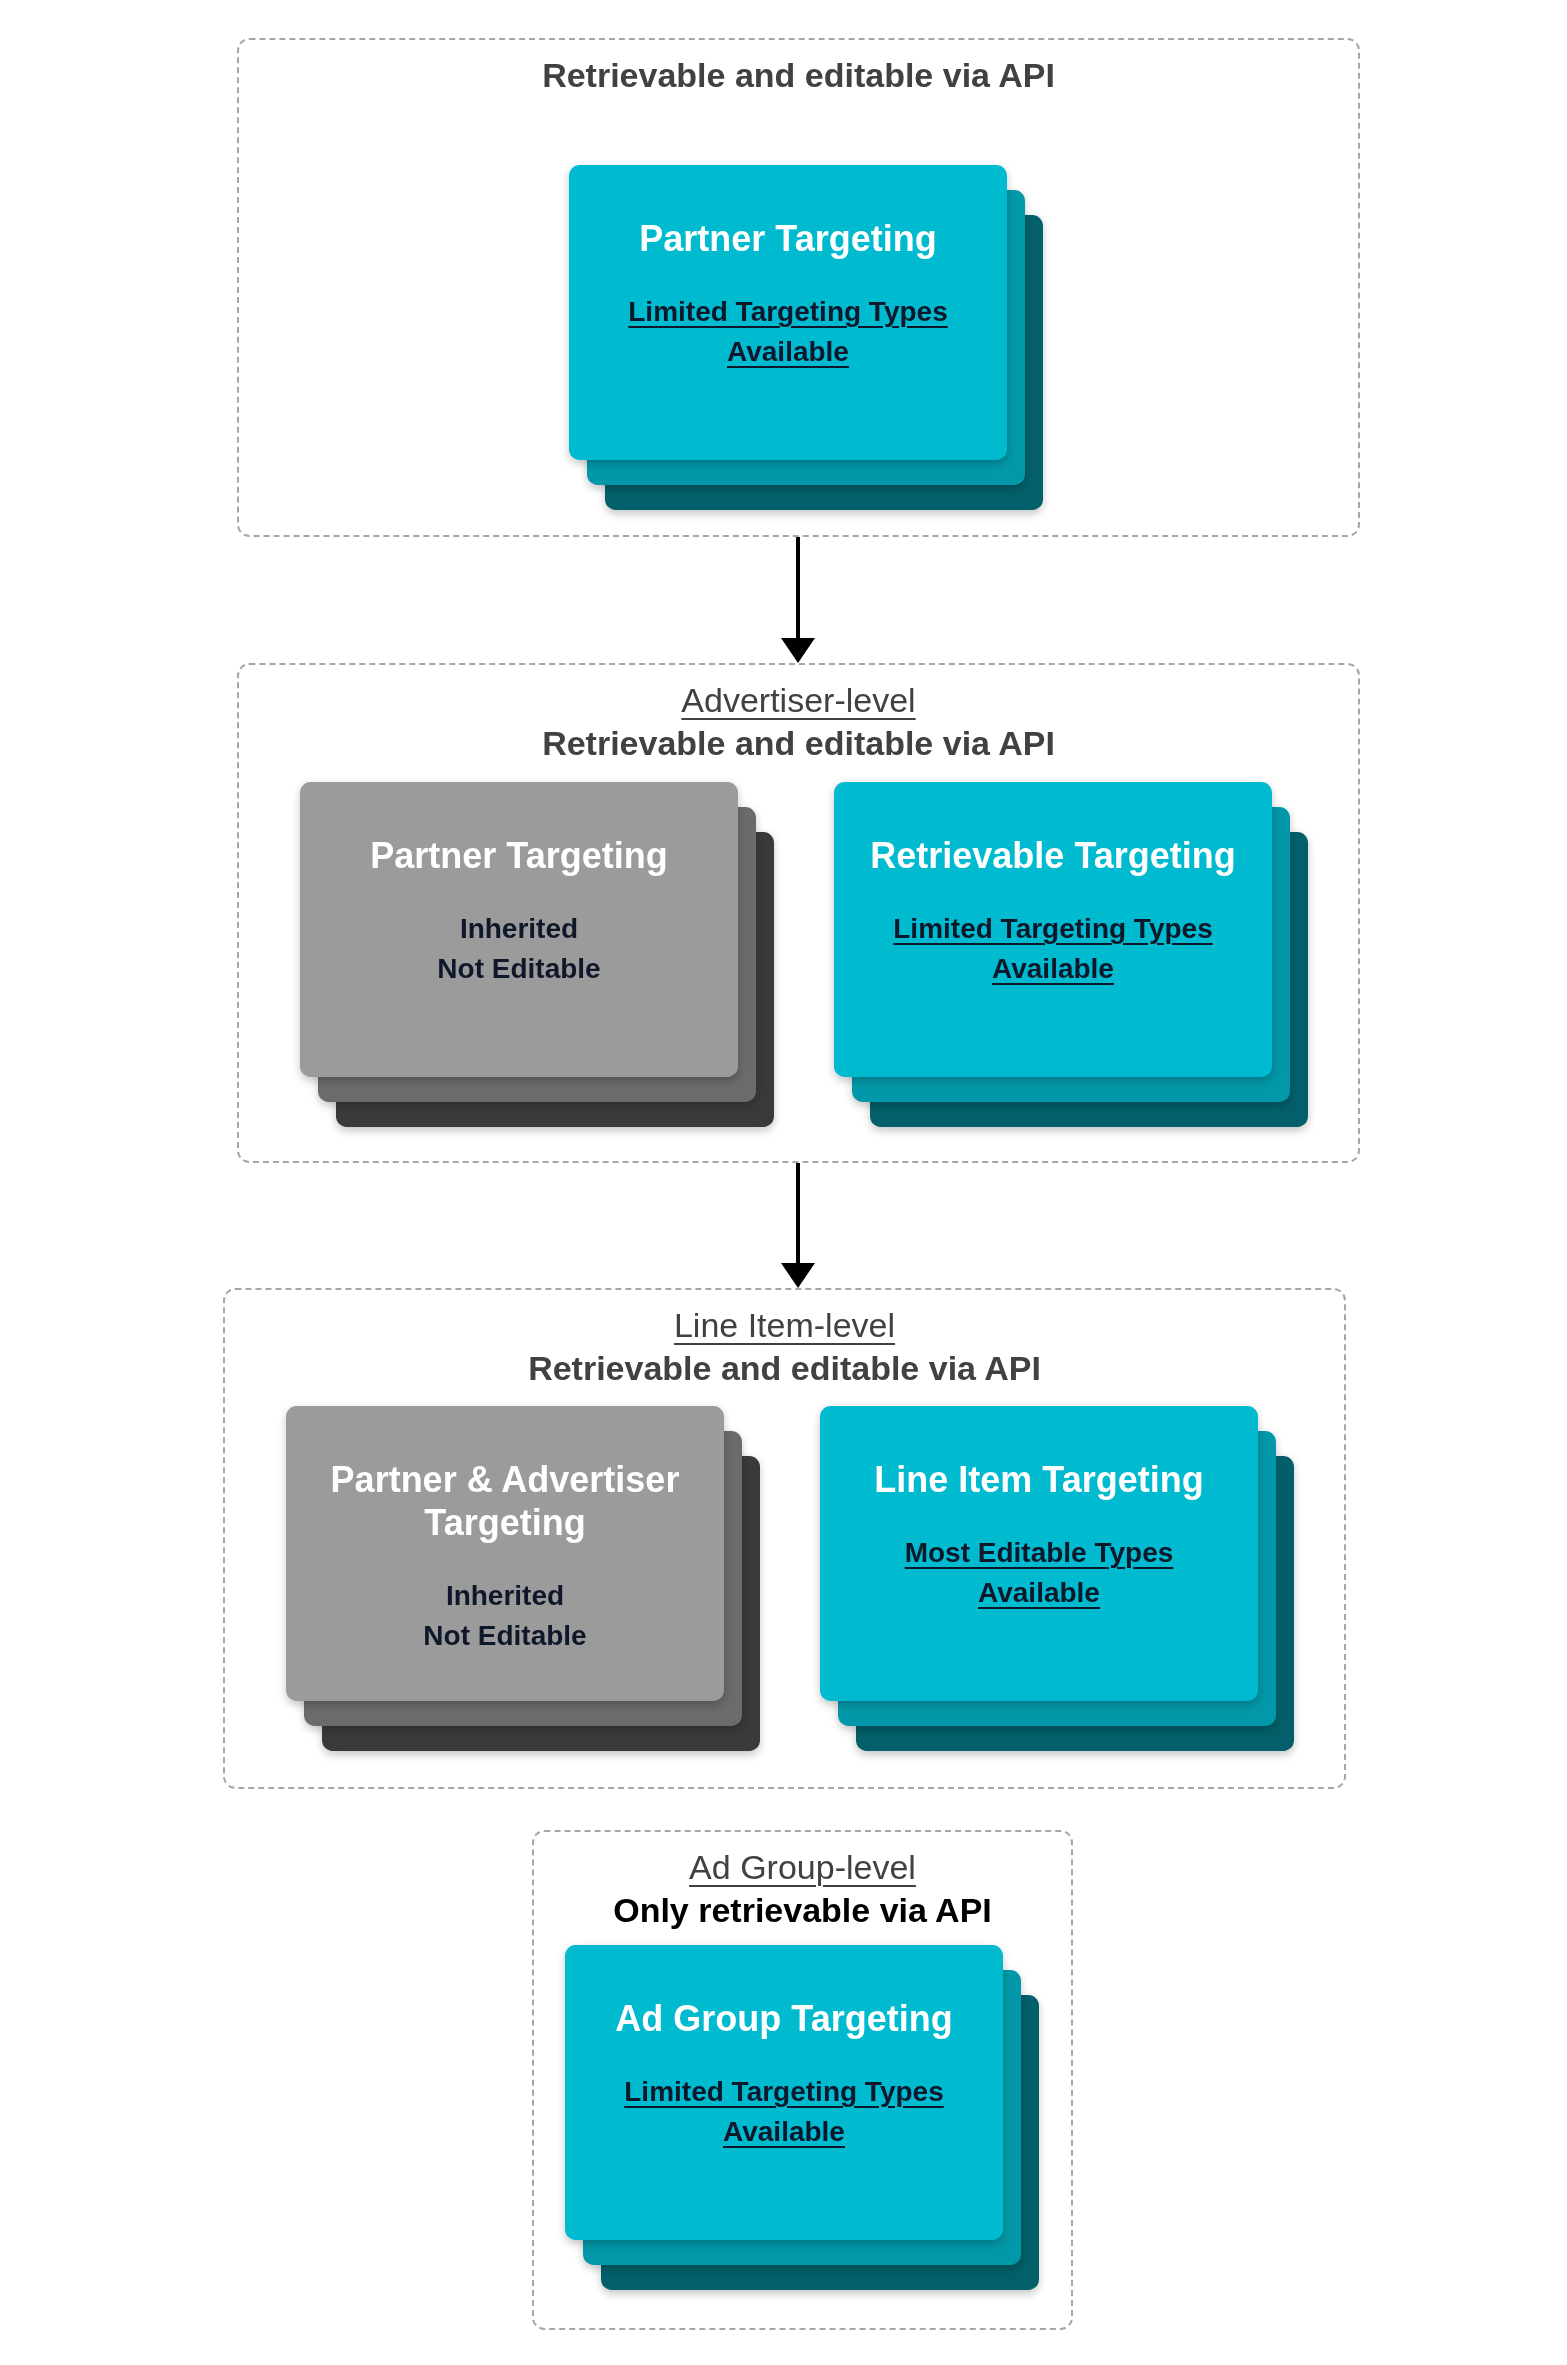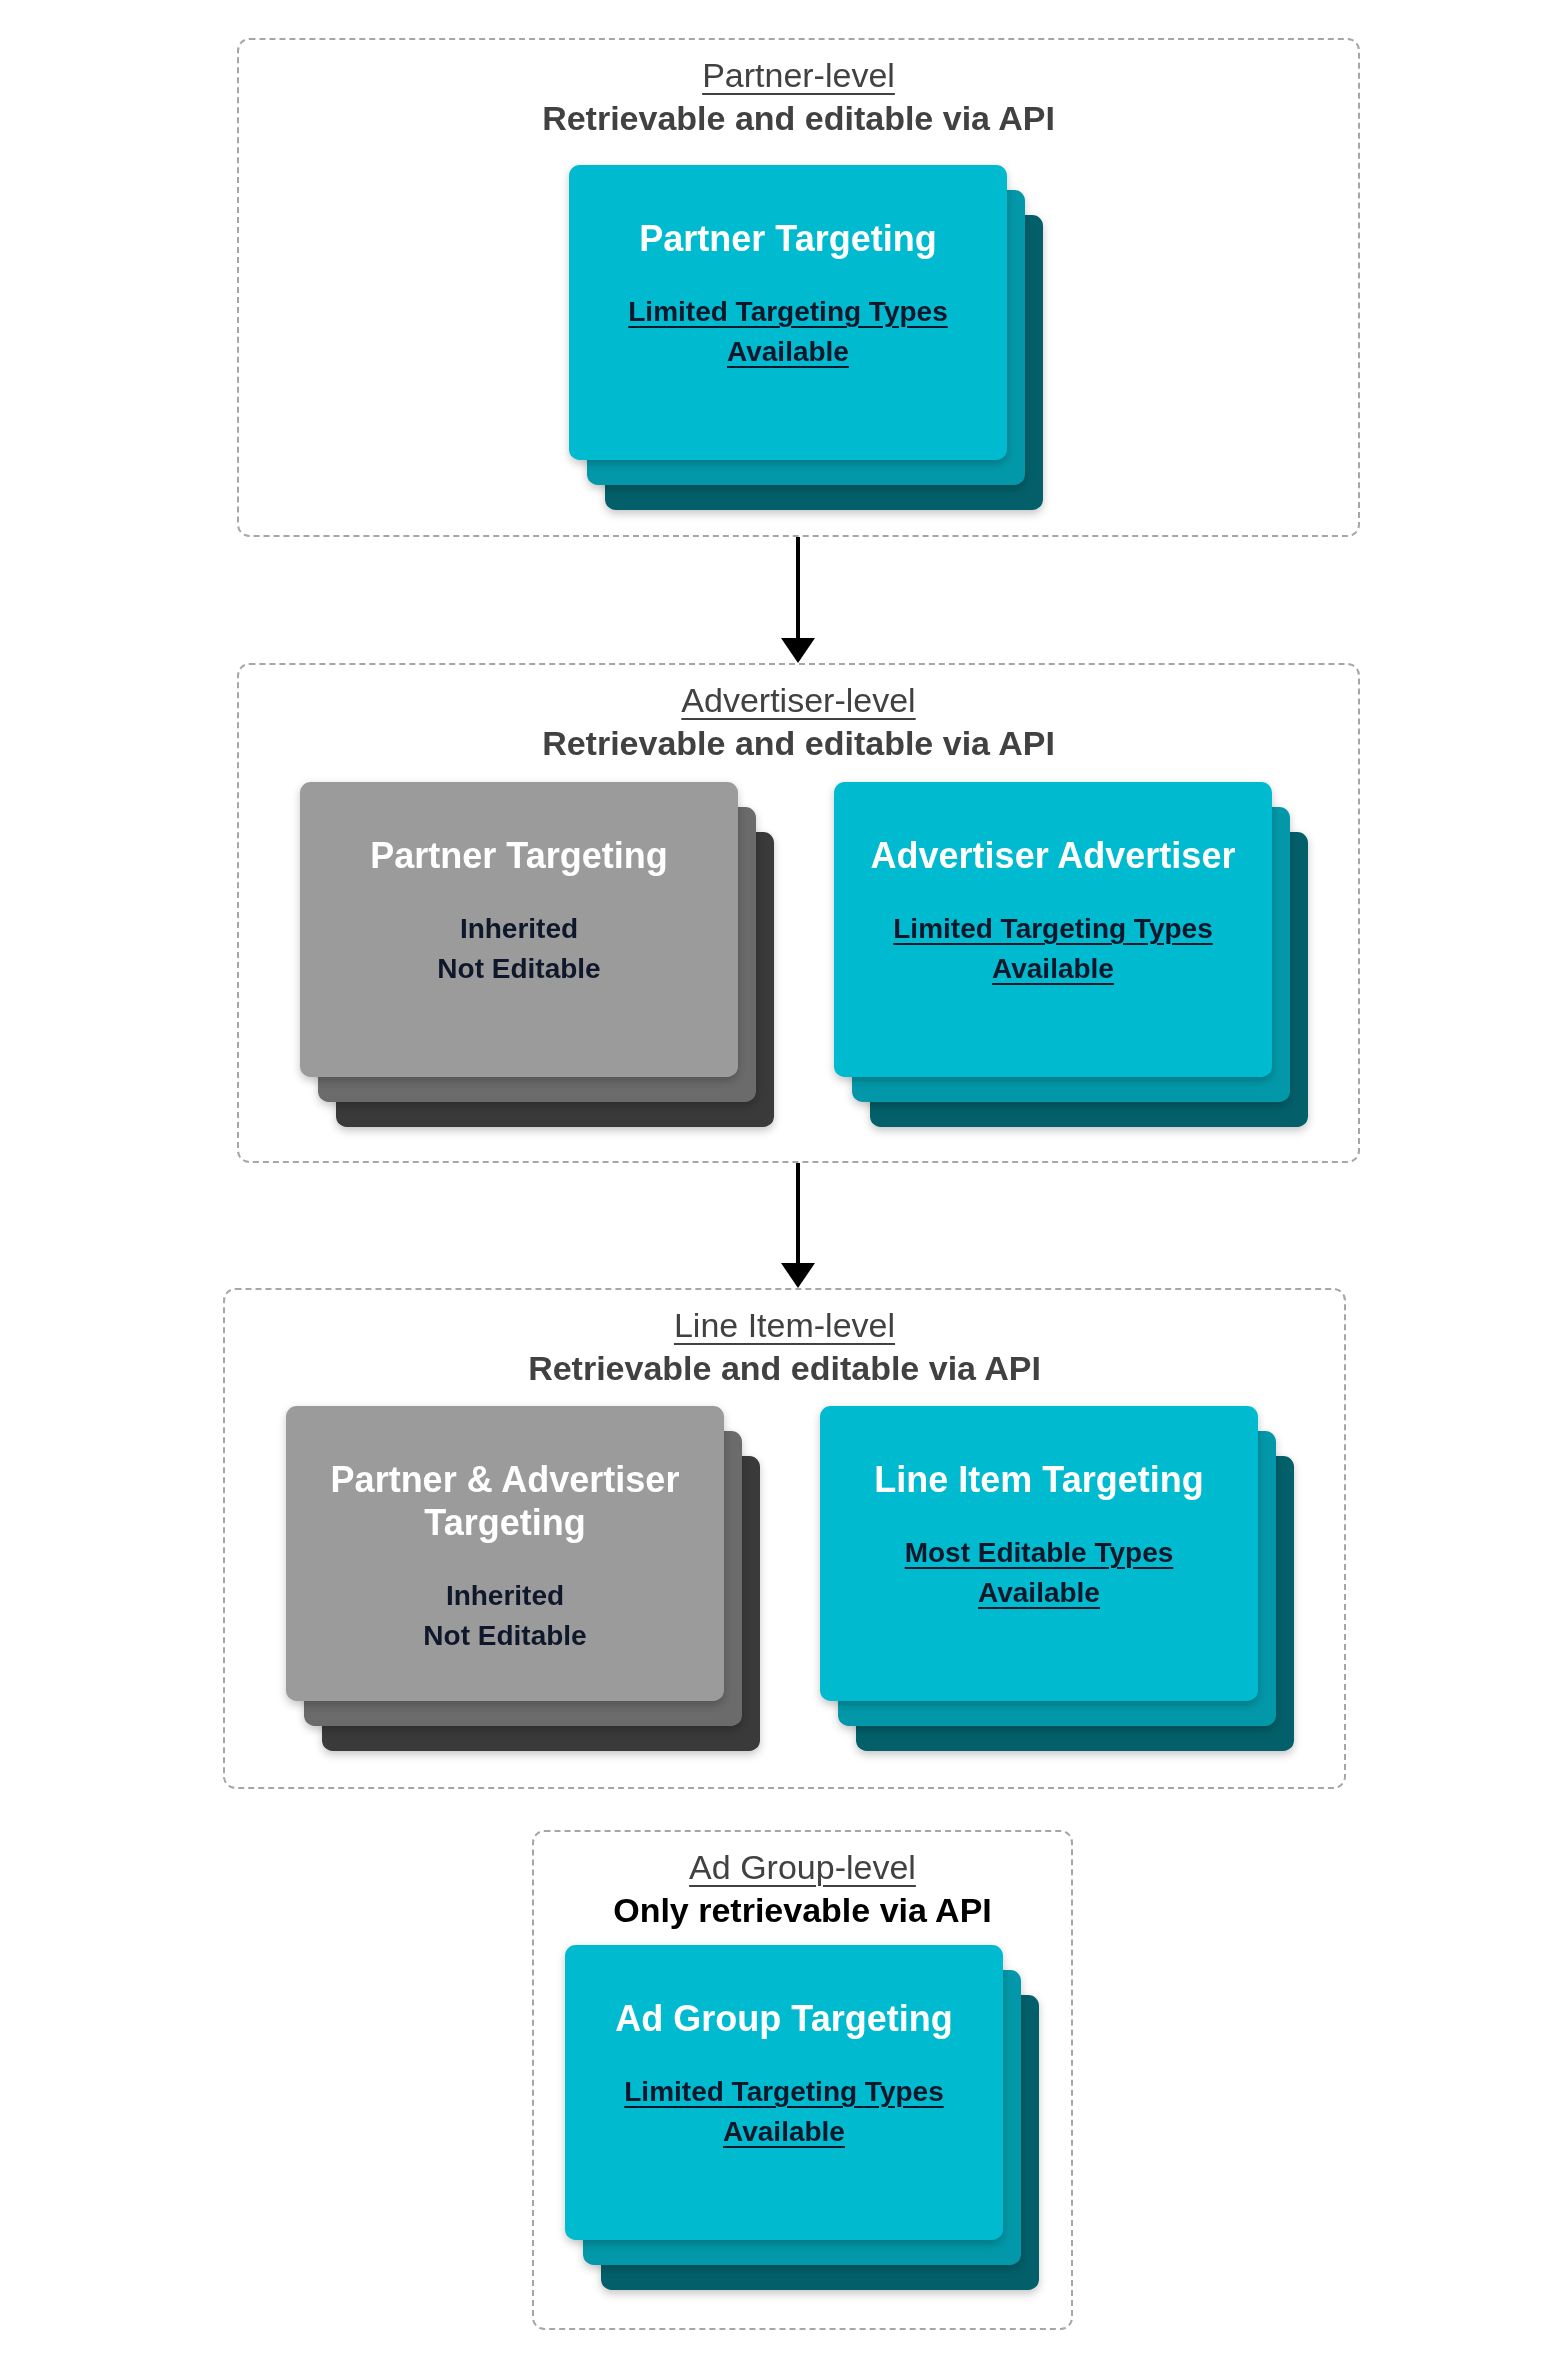--- a/index.html
+++ b/index.html
@@ -51,21 +51,20 @@
     border-top:25px solid #000000;
   }
 </style>
 </head>
 <body>
 
 <div id="canvas">
 
   <div class="sec" style="left:237px;top:38px;width:1123px;height:499px;">
     <div class="sec-head">
-      <div class="sec-title">Partner-level</div>
       <div class="sec-sub">Retrievable and editable via API</div>
     </div>
     <div class="stack cyan" style="left:330px;top:125px;">
       <div class="layer back"></div>
       <div class="layer mid"></div>
       <div class="layer front">
         <div class="card-title">Partner Targeting</div>
         <div class="card-body u">Limited Targeting Types</div>
         <div class="card-body u">Available</div>
       </div>
@@ -88,21 +87,21 @@
       <div class="layer front">
         <div class="card-title">Partner Targeting</div>
         <div class="card-body">Inherited</div>
         <div class="card-body">Not Editable</div>
       </div>
     </div>
     <div class="stack cyan" style="left:595px;top:117px;">
       <div class="layer back"></div>
       <div class="layer mid"></div>
       <div class="layer front">
-        <div class="card-title">Advertiser Advertiser</div>
+        <div class="card-title">Retrievable Targeting</div>
         <div class="card-body u">Limited Targeting Types</div>
         <div class="card-body u">Available</div>
       </div>
     </div>
   </div>
 
   <div class="arrow" style="left:781px;top:1163px;height:125px;">
     <div class="shaft"></div>
     <div class="head"></div>
   </div>

